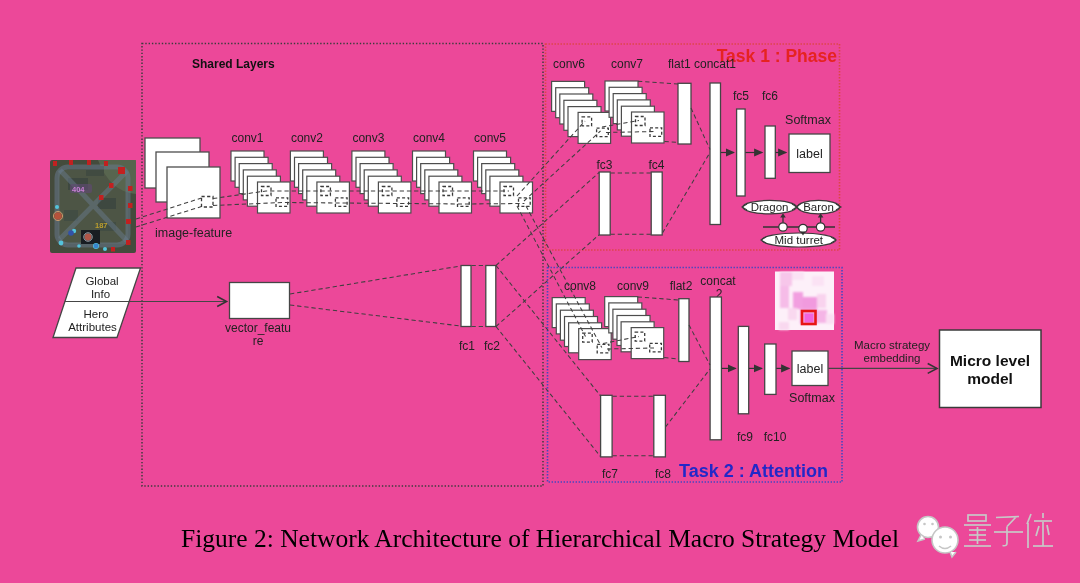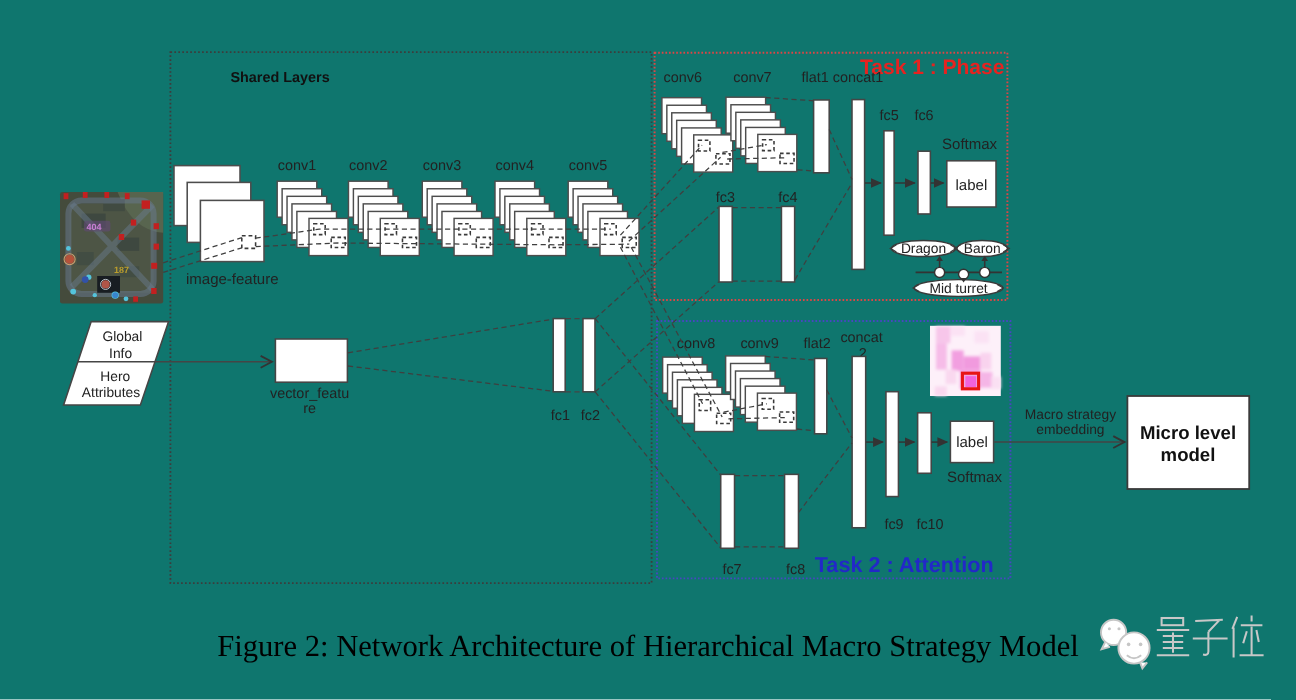--- a/index.html
+++ b/index.html
@@ -1,16 +1,16 @@
 <!DOCTYPE html>
 <html><head>
 <meta charset="utf-8">
 <style>
   html,body{margin:0;padding:0;background:#ffffff;}
-  .wrap{width:1080px;height:583px;position:relative;background:#0f766e;overflow:hidden;}
+  .wrap{width:1080px;height:583px;position:relative;background:#ec4899;overflow:hidden;}
   text{font-family:"Liberation Sans",sans-serif;}
   .cap{font-family:"Liberation Serif",serif;}
 </style>
 </head>
 <body>
 <div class="wrap">
 <svg width="1080" height="583" viewBox="0 0 1080 583">
 <defs>
 
   <g id="cstack" fill="#ffffff" stroke="#4d4d4d" stroke-width="1.2">

